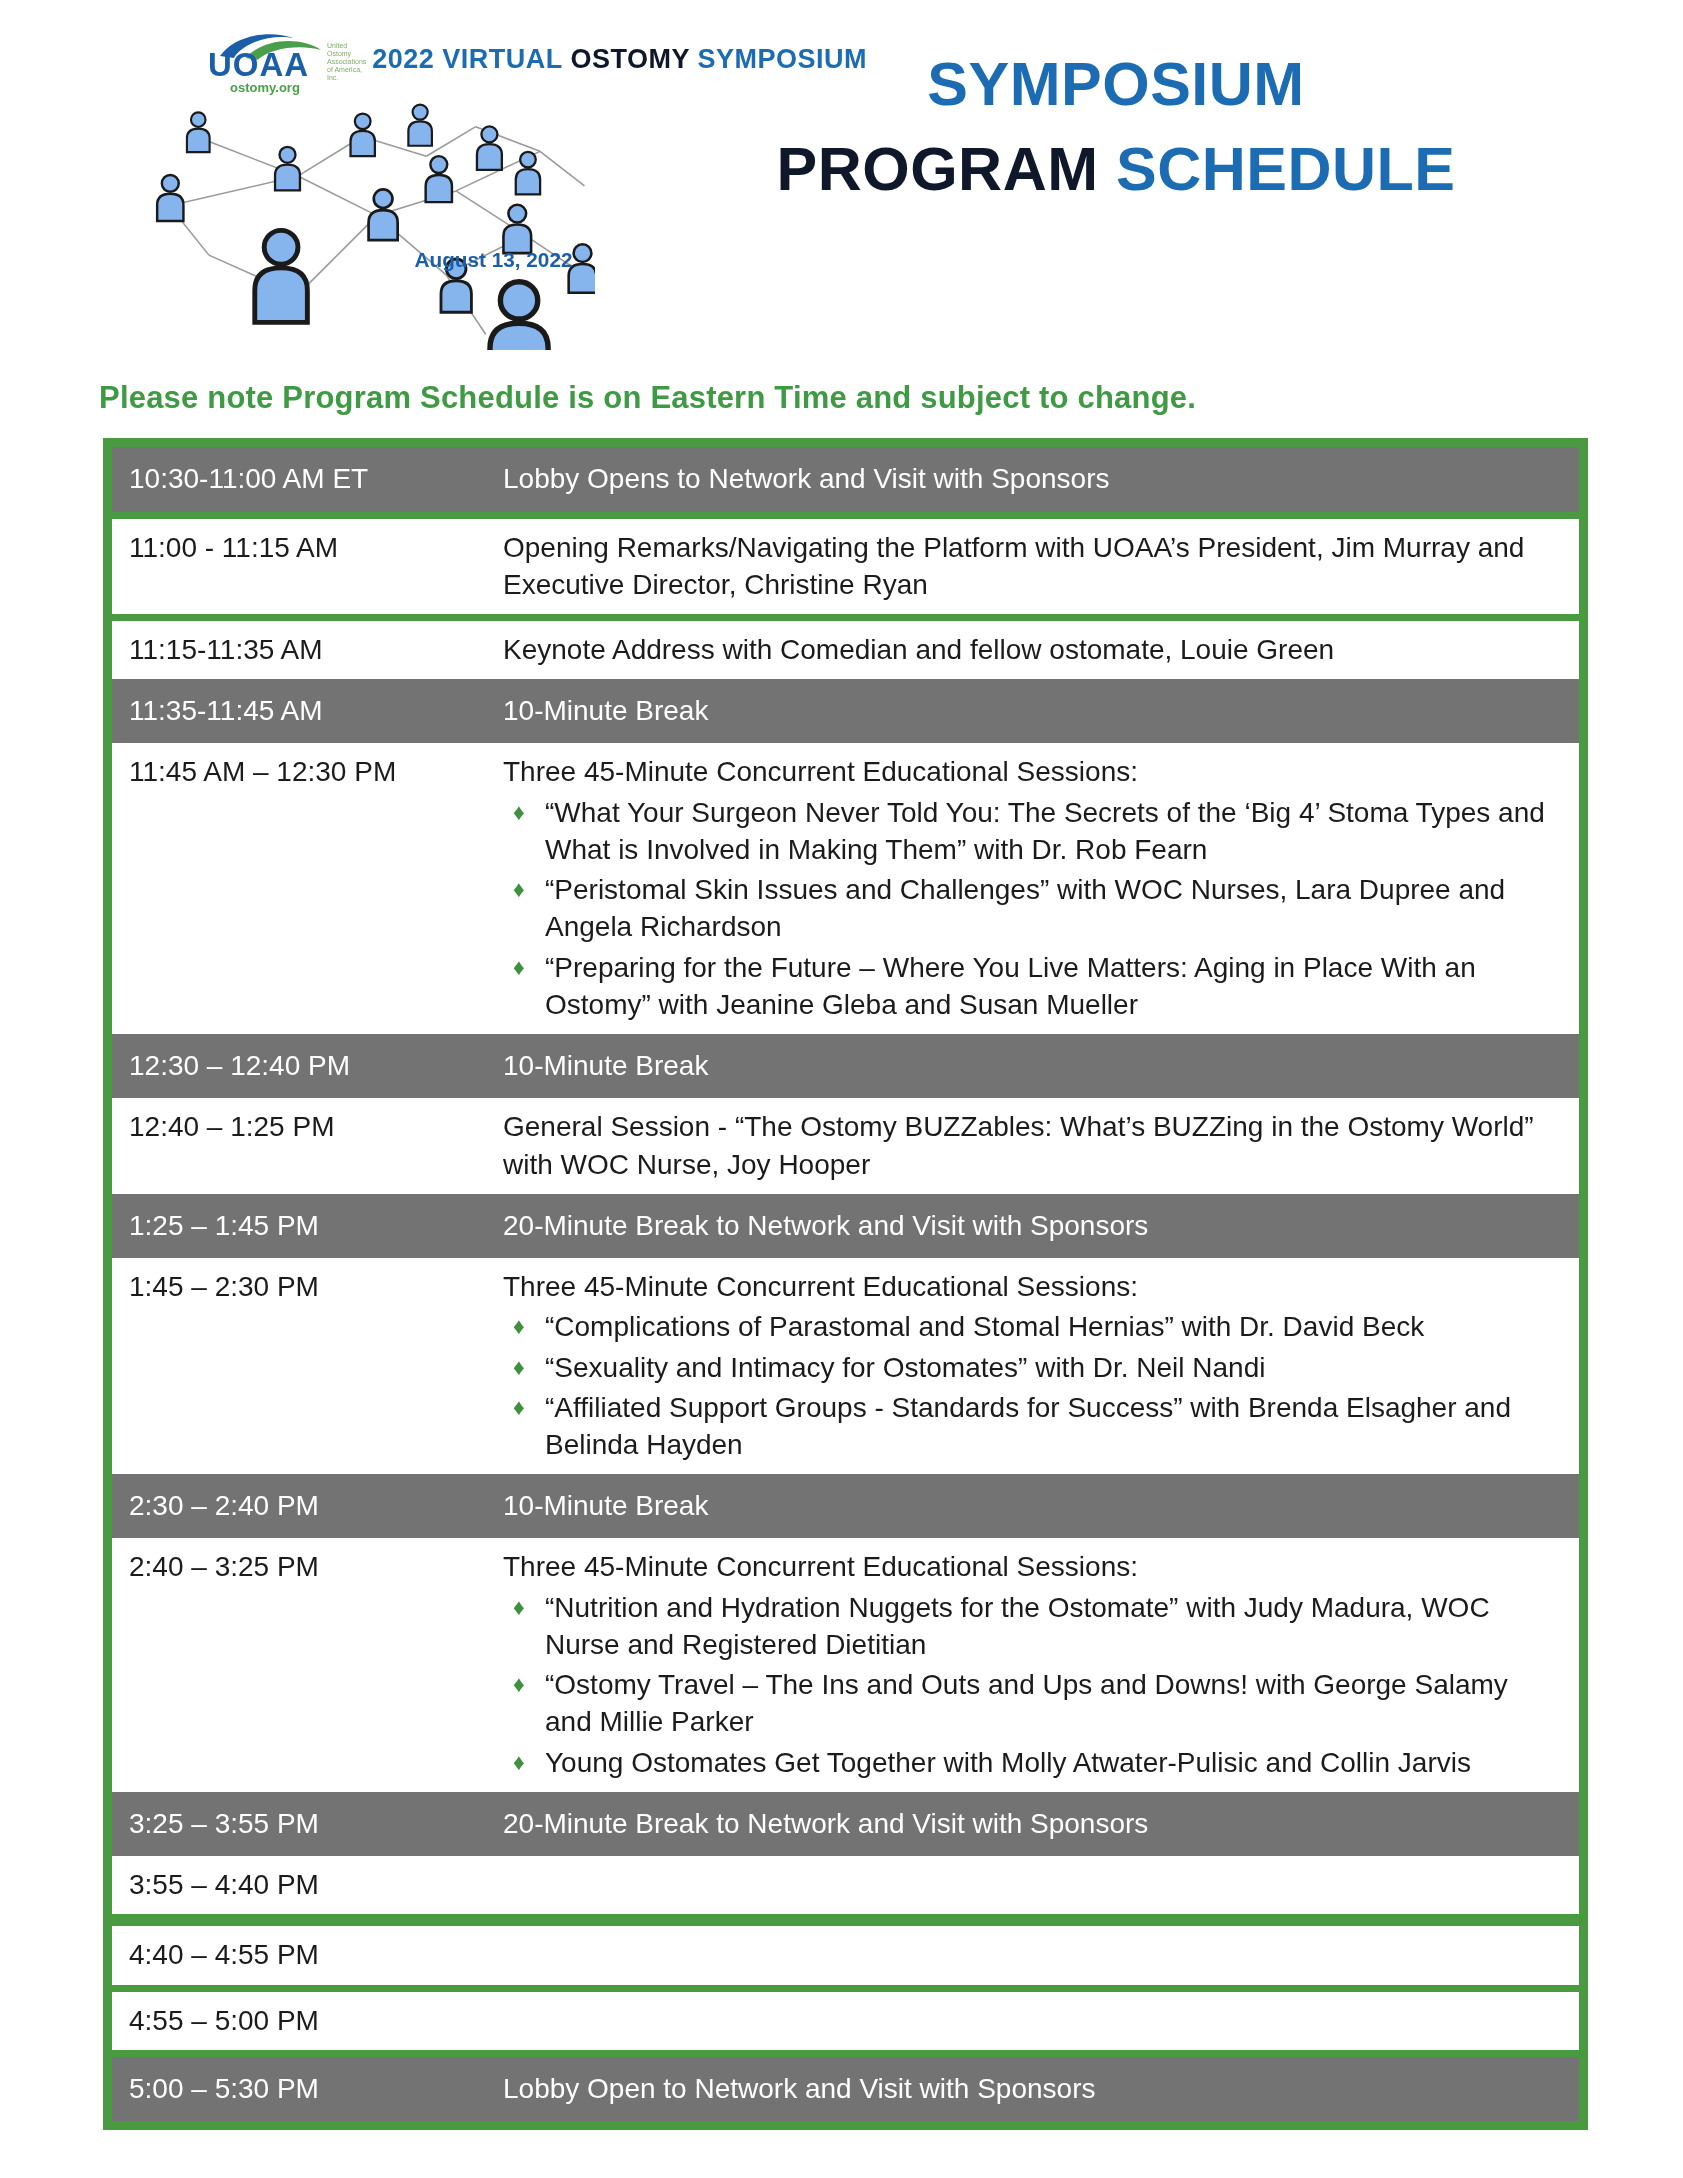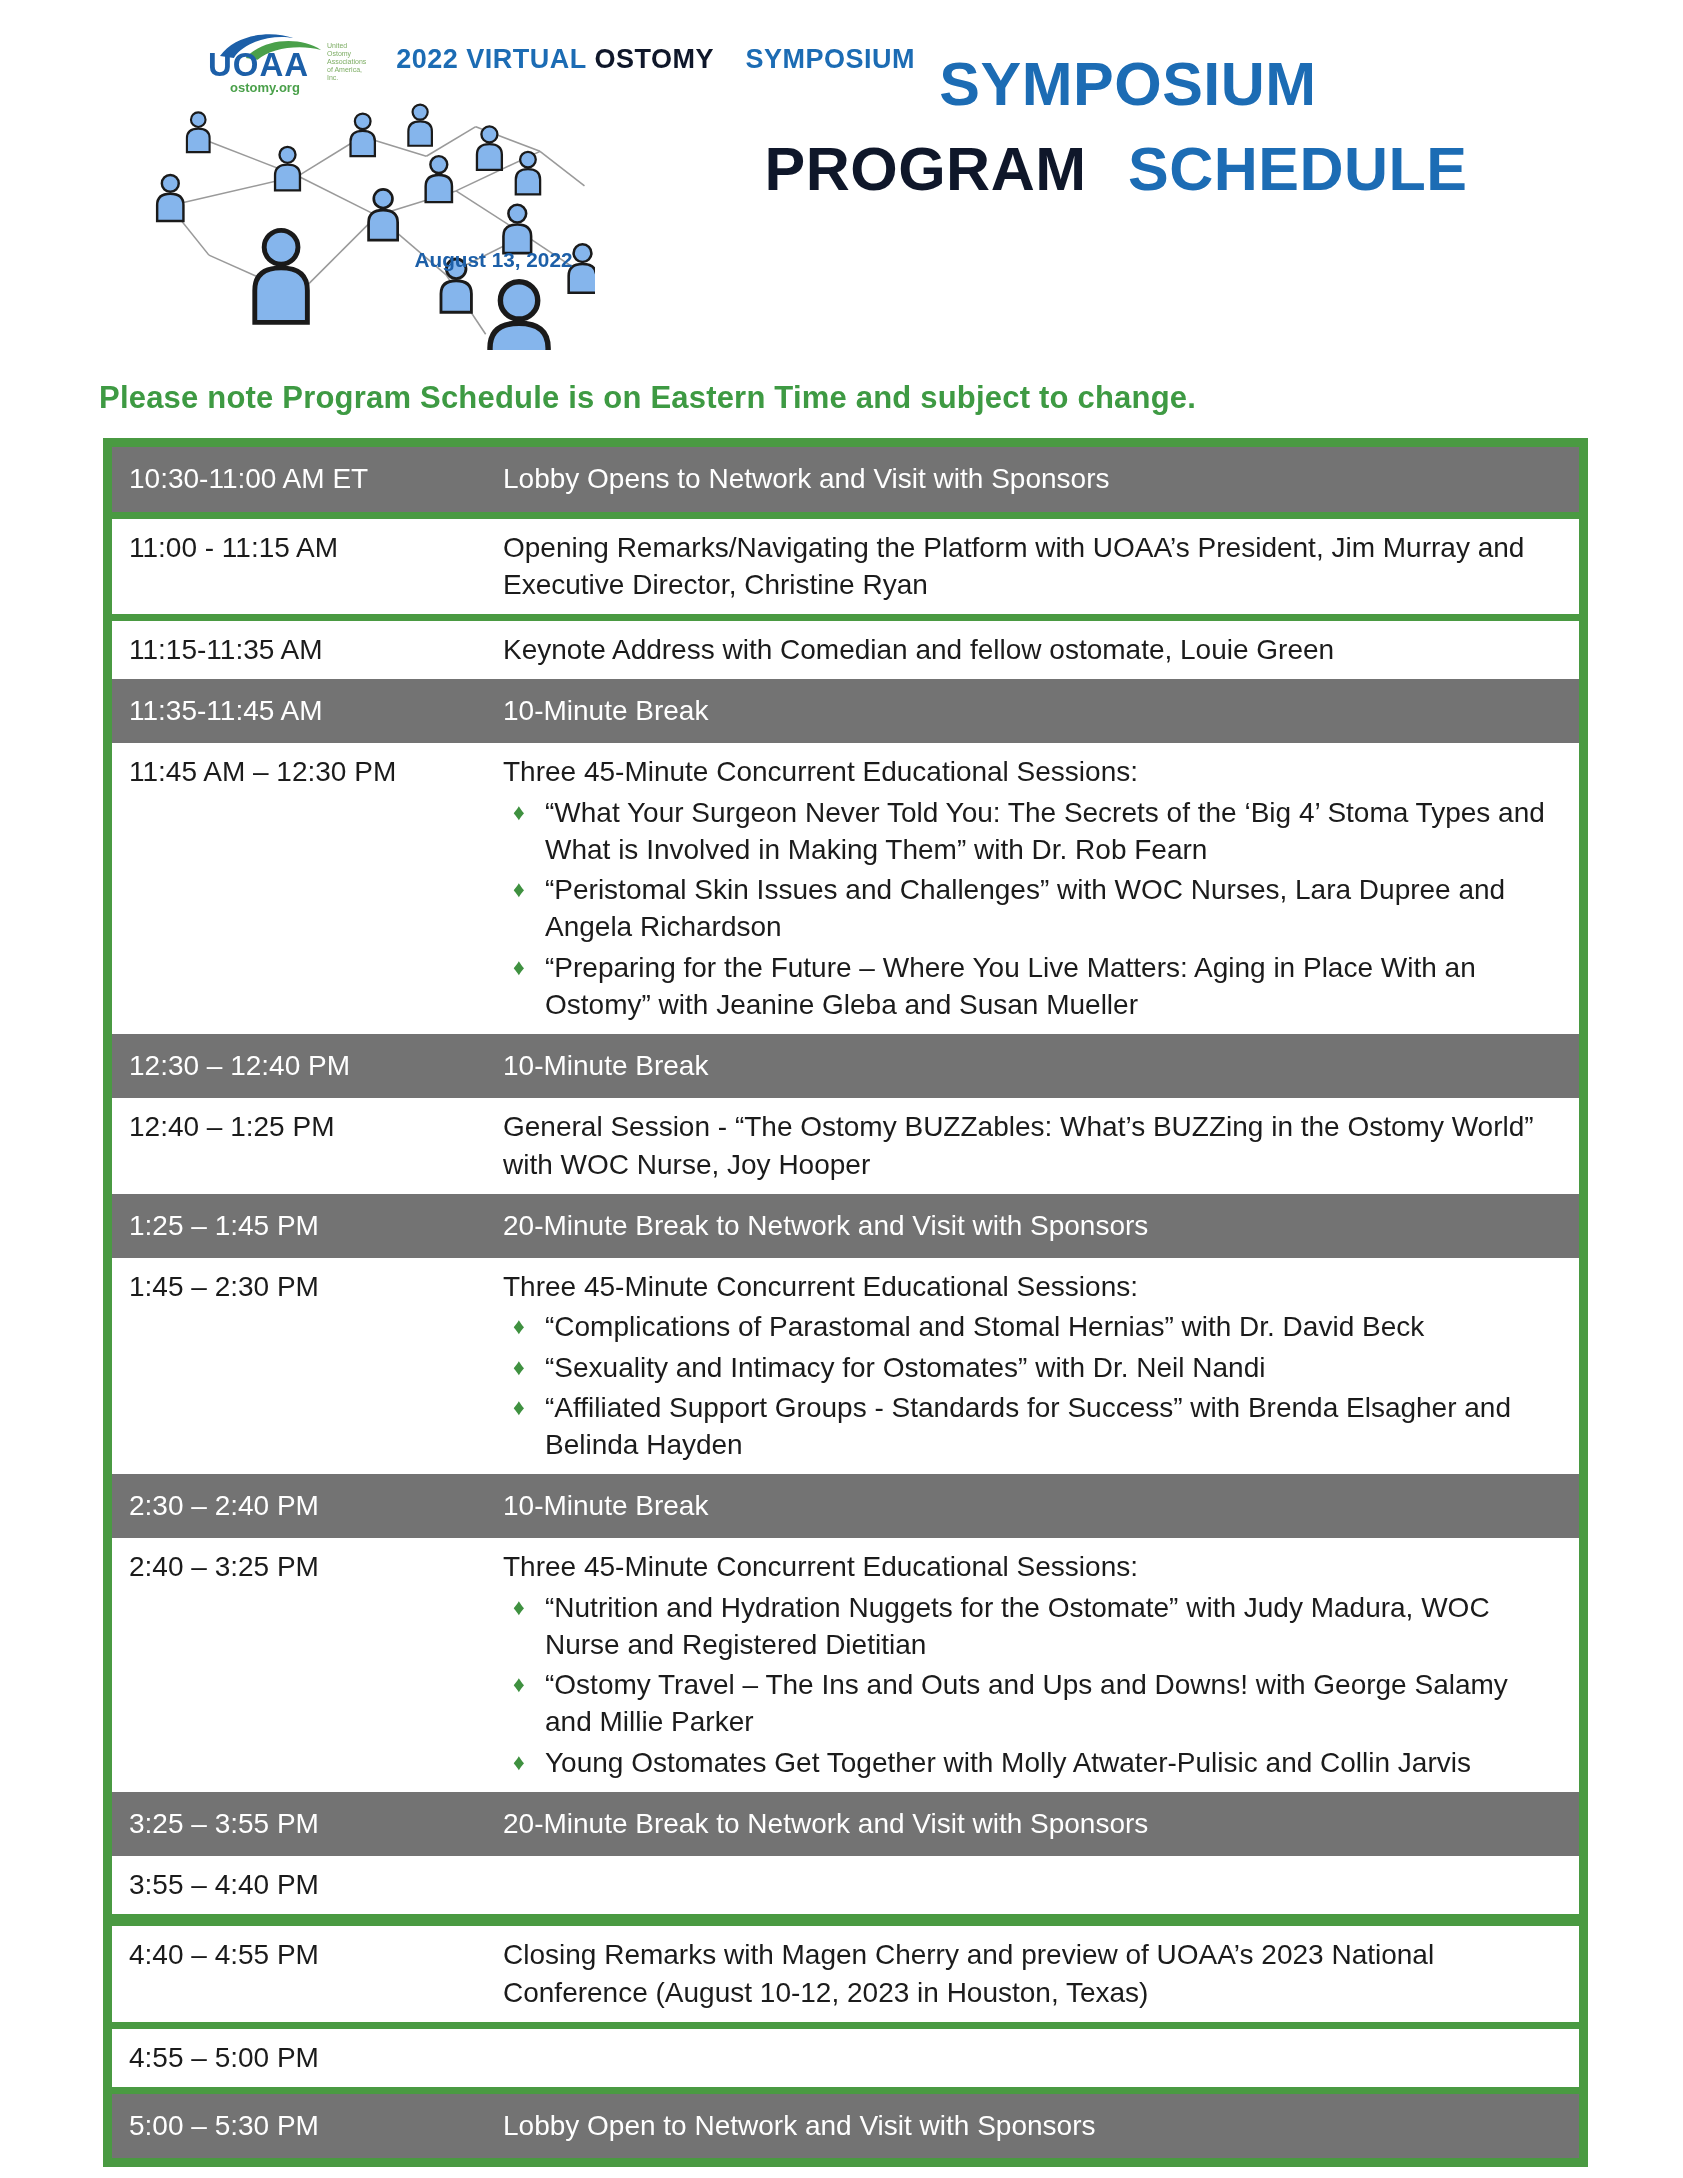--- a/index.html
+++ b/index.html
@@ -11,21 +11,21 @@
   
   .header{display:flex;padding:28px 50px 0 149px;}
   .logo-block{width:450px;flex-shrink:0;}
   .logo-row{display:flex;align-items:flex-start;padding-left:59px;}
   .uoaa-wrap{position:relative;width:119px;}
   .uoaa-swoosh{display:block;margin-left:8px;margin-bottom:-14px;}
   .uoaa-text{font-size:33px;font-weight:bold;color:#1c5fa8;letter-spacing:1px;line-height:1;}
   .uoaa-org{font-size:13px;font-weight:bold;color:#4aa04a;margin-left:22px;line-height:1.1;}
   .uoaa-fullname{font-size:7px;color:#7fae66;width:63px;line-height:1.15;margin:14px 6px 0 2px;}
   .banner-text{font-size:27px;font-weight:bold;margin-top:16px;white-space:nowrap;letter-spacing:0.5px;}
-  .c-blue{color:#1c6cb4;margin-left:24px;}
+  .c-blue{color:#1c6cb4;}
   .c-green{color:#0f172a;}
   .network-art{display:block;margin-top:2px;}
   .title-block{flex:1;text-align:center;padding-top:26px;line-height:1;}
   .title-line{font-weight:bold;font-size:61px;letter-spacing:0.5px;margin-bottom:24px;}
   .title-line3{font-weight:bold;font-size:63px;margin-top:44px;letter-spacing:1px;}
   
   .note{
     margin:30px 0 22px 99px;color:#3e9a43;font-weight:bold;
     font-size:31px;letter-spacing:0.2px;
   }
@@ -228,23 +228,20 @@
       <div class="time">3:25 – 3:55 PM</div>
       <div class="desc">
         <div>20-Minute Break to Network and Visit with Sponsors</div>
       </div>
     </div>
     <div class="row white sep-thick">
       <div class="time">3:55 – 4:40 PM</div>
     </div>
     <div class="row white sep-thin">
       <div class="time">4:40 – 4:55 PM</div>
-      <div class="desc">
-        <div>Closing Remarks with Magen Cherry and preview of UOAA’s 2023 National Conference (August 10-12, 2023 in Houston, Texas)</div>
-      </div>
     </div>
     <div class="row white sep-thin">
       <div class="time">4:55 – 5:00 PM</div>
     </div>
     <div class="row blue">
       <div class="time">5:00 – 5:30 PM</div>
       <div class="desc">
         <div>Lobby Open to Network and Visit with Sponsors</div>
       </div>
     </div>

